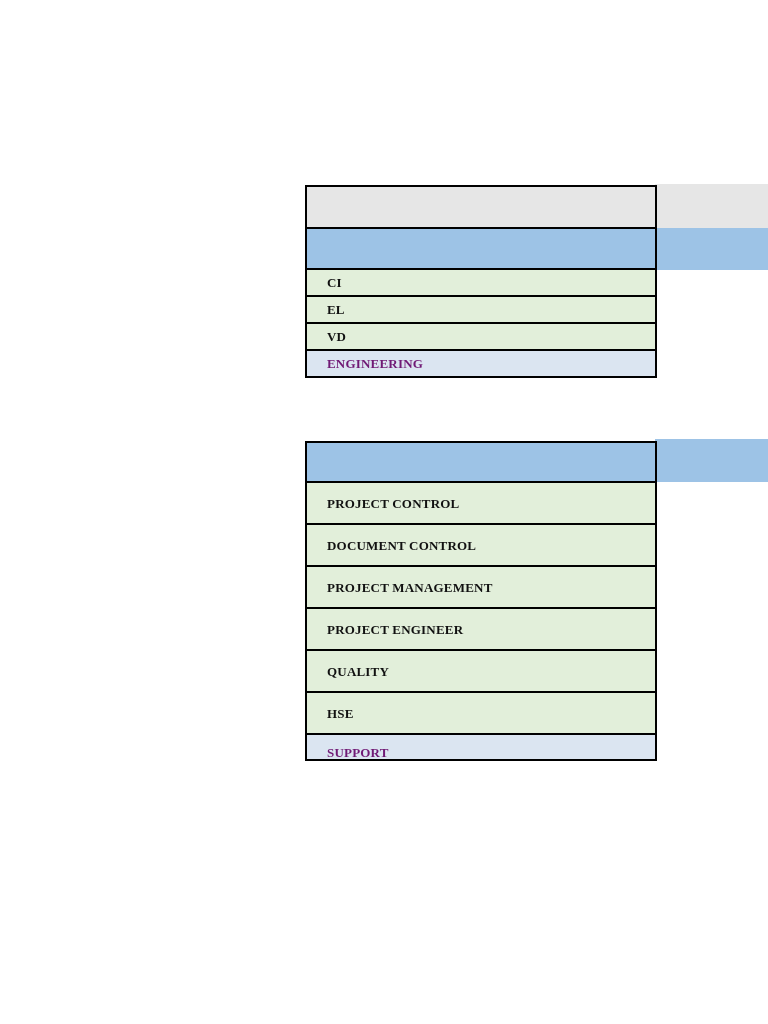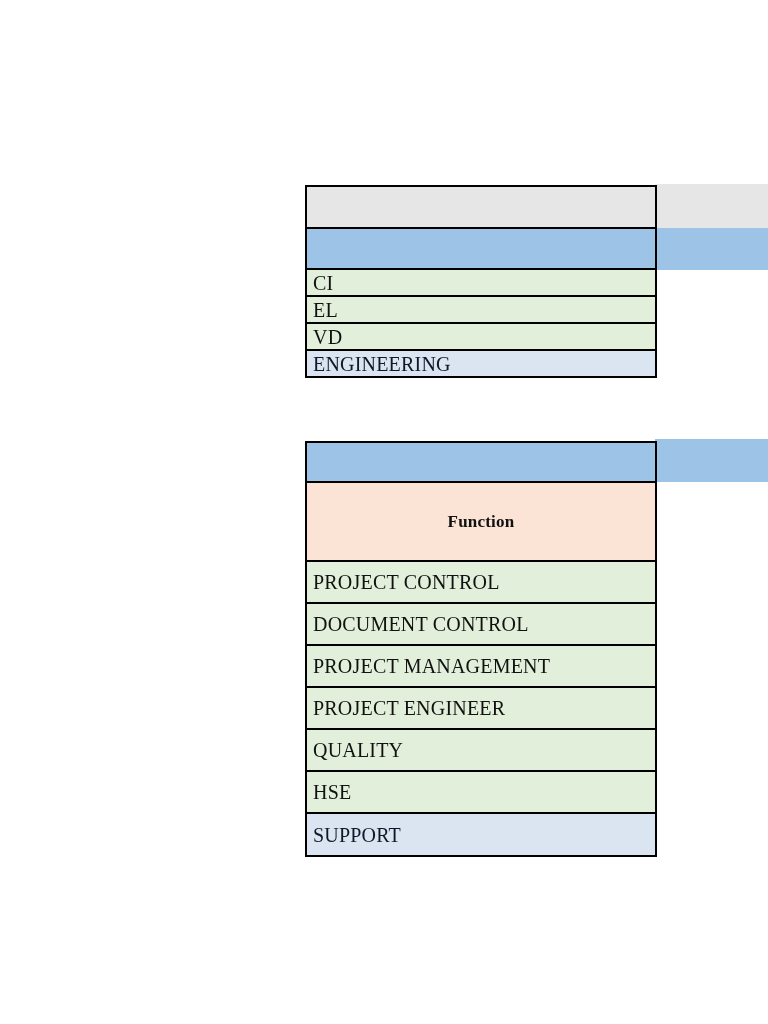--- a/index.html
+++ b/index.html
@@ -25,25 +25,25 @@
   .hdr-gray  { height: 40px; background: #e6e6e6; }
   .hdr-blue  { height: 41px; background: #9dc3e6; }
   .hdr-blue2 { height: 38px; background: #9dc3e6; }
 
   .fn-cell { height: 79px; background: #fbe4d5; justify-content: center; }
   .fn-cell .lbl { padding: 0; font-size: 17px; font-weight: bold; color: #111111; }
 
   .item  { height: 27px; background: #e2efda; }
   .tbl2 .item { height: 42px; }
   .total { height: 27px; background: #dbe5f1; }
-  .tbl2 .total { height: 43px; }
+  .tbl2 .total { height: 26px; align-items: flex-end; }
 
-  .lbl { font-size: 20px; font-weight: normal; color: #111111; padding-left: 6px;
+  .lbl { font-size: 13px; font-weight: bold; color: #111111; padding-left: 20px;
          white-space: nowrap; letter-spacing: 0.2px; line-height: 1; }
-  .total .lbl { color: #0f172a; }
+  .total .lbl { color: #701a75; }
 </style>
 </head>
 <body>
 
 <div class="page">
 
   <div class="spill gray"></div>
   <div class="spill blue1"></div>
   <div class="spill blue2"></div>
 
@@ -61,23 +61,20 @@
       <span class="lbl">VD</span>
     </div>
     <div class="row total">
       <span class="lbl">ENGINEERING</span>
     </div>
   </div>
 
   <div class="tbl tbl2">
     <div class="row first hdr-blue2"></div>
 
-    <div class="row fn-cell">
-      <span class="lbl">Function</span>
-    </div>
 
     <div class="row item">
       <span class="lbl">PROJECT CONTROL</span>
     </div>
     <div class="row item">
       <span class="lbl">DOCUMENT CONTROL</span>
     </div>
     <div class="row item">
       <span class="lbl">PROJECT MANAGEMENT</span>
     </div>

